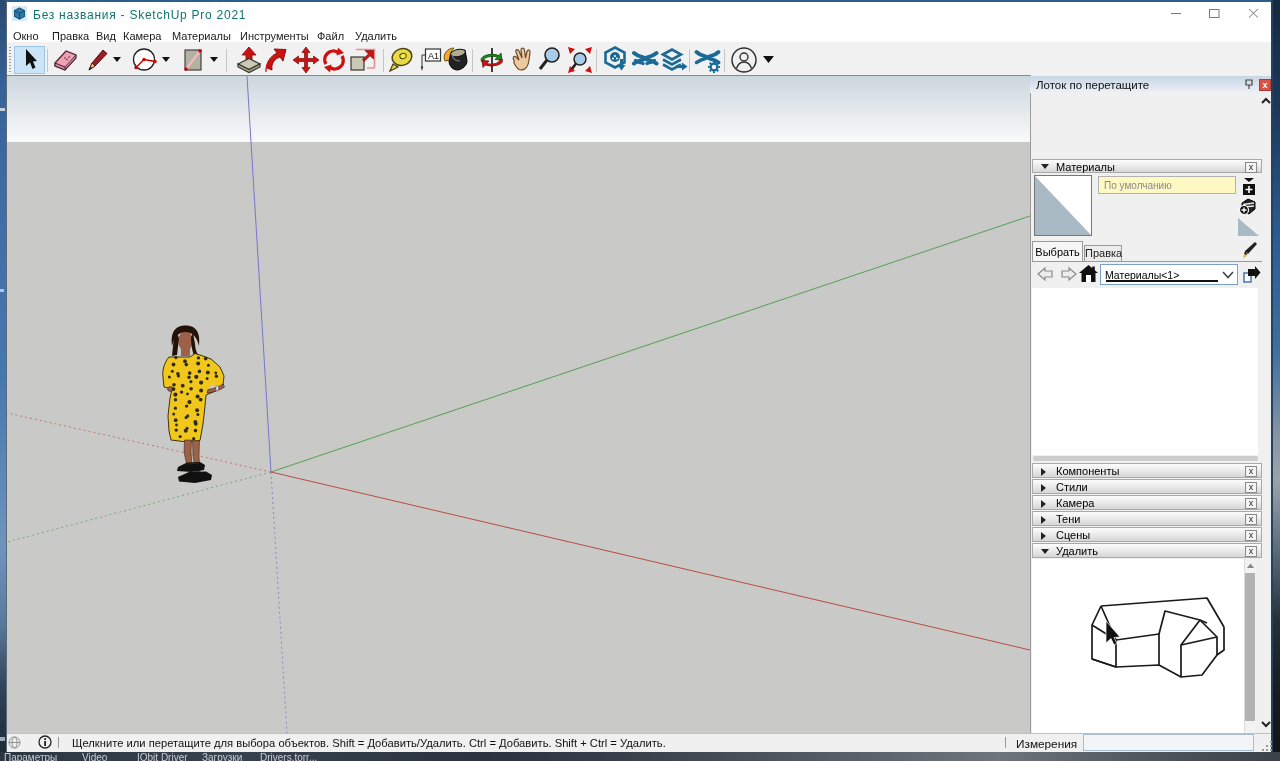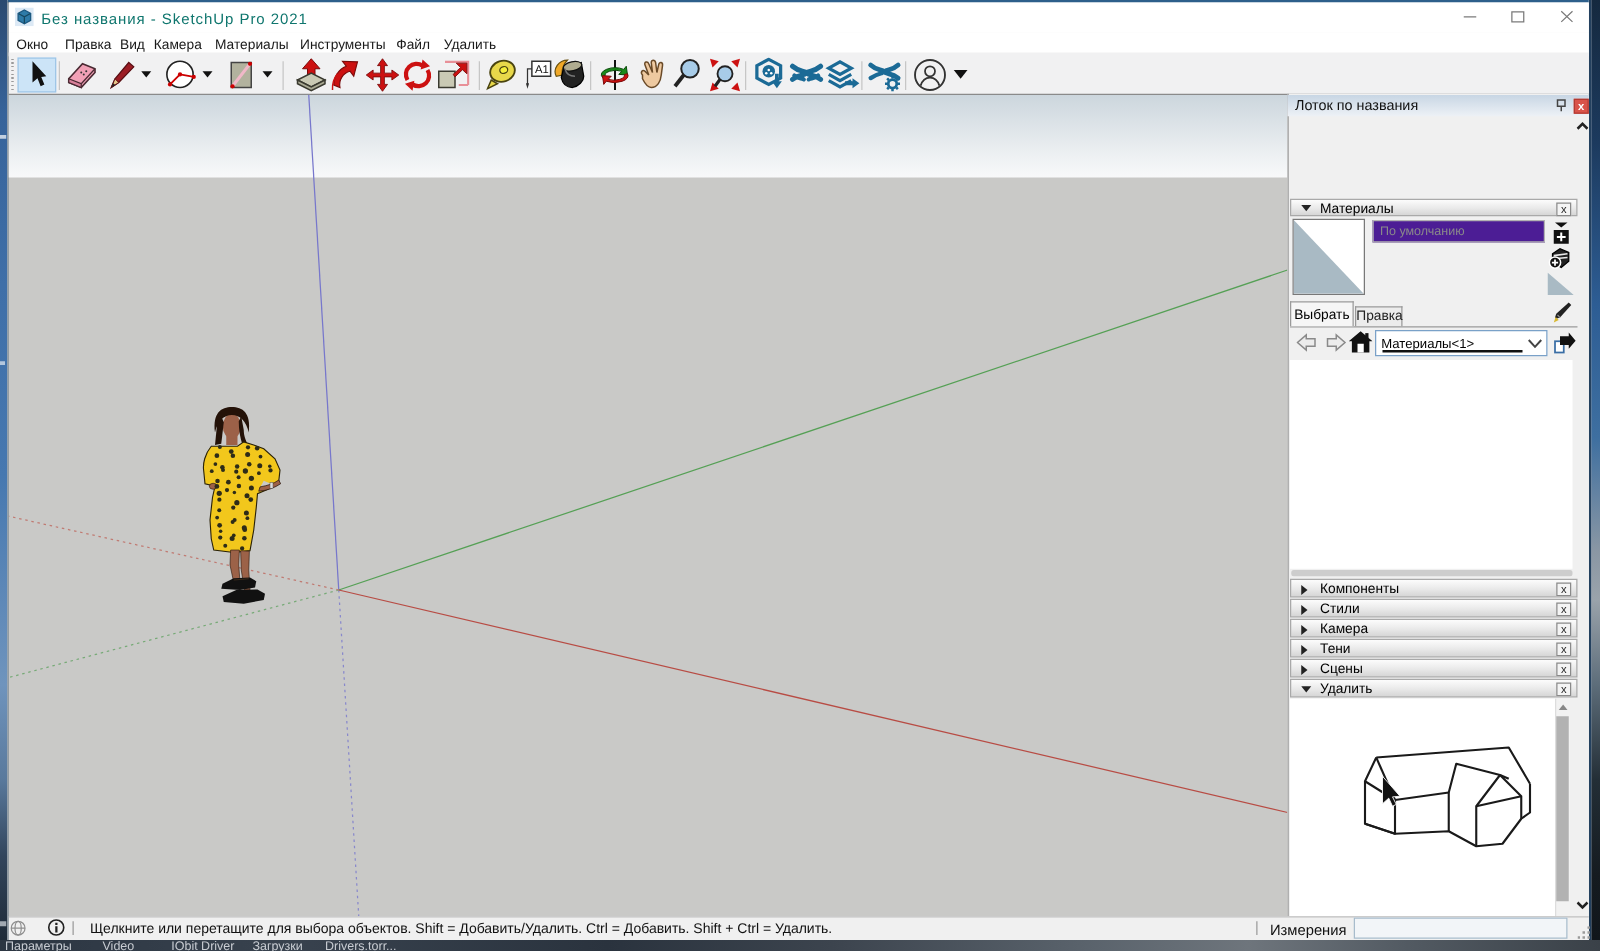--- a/index.html
+++ b/index.html
@@ -327,21 +327,21 @@
     <path d="M185.5,364.5 L186,380 L188.5,396 L193,396 L192,380 L192.5,365 Z" fill="#9c6248" stroke="#2a160c" stroke-width="0.5"></path>
 
     <path d="M171,391 L180,386.5 L193,386 L198,389 L197,394 L185,396 L170,395 Z" fill="#111"></path>
     <path d="M171,401 L182,396 L199,395.5 L205,399 L204,404 L188,407 L172,405.5 Z" fill="#111"></path>
     <path d="M180,388 L192,387" stroke="#3a2a1a" stroke-width="0.8" fill="none"></path>
   </g>
 </svg>
 
 <div class="abs" id="tray" style="left:1030px;top:75px;width:241px;height:658px;background:#f0f0f0;border-left:1px solid #9a9a9a"></div>
 <div class="abs" style="left:1030px;top:76px;width:241px;height:17px;background:linear-gradient(#c8d6e4,#edf1f6)"></div>
-<div class="abs" style="left:1036px;top:79px;font-size:11.5px;color:#111">Лоток по названия</div>
+<div class="abs" style="left:1036px;top:79px;font-size:11.5px;color:#111">Лоток по перетащите</div>
 <svg class="abs" style="left:1244px;top:79px" width="10" height="11" viewBox="0 0 10 11">
     <g stroke="#444" stroke-width="1.2" fill="none">
       <path d="M2,1 L8,1 L8,6 L2,6 Z M5,6 L5,10"></path>
     </g>
   </svg>
 <div class="abs" style="left:1259px;top:79px;width:12px;height:12px;background:#d9534a;border:1px solid #b33a32;color:#fff;font-size:9px;line-height:10px;text-align:center;font-weight:bold">x</div>
 <svg class="abs" style="left:1261px;top:96px" width="10" height="10" viewBox="0 0 10 10">
     <path d="M1,7 L5,3 L9,7" stroke="#222" stroke-width="2" fill="none"></path>
   </svg>
 <svg class="abs" style="left:1261px;top:719px" width="10" height="10" viewBox="0 0 10 10">
@@ -353,21 +353,21 @@
       <span class="tri tri-d" style="top:4px"></span>
       <span class="ttl">Материалы</span>
       <span class="hx">x</span>
     </div>
 
 <div class="abs" style="left:1034px;top:175px;width:58px;height:61px;background:#fff;border:1px solid #787878"></div>
 <svg class="abs" style="left:1035px;top:176px" width="56" height="59">
       <polygon points="0,0 56,59 0,59" fill="#a9bac4"></polygon>
     </svg>
 
-<div class="abs" style="left:1098px;top:176px;width:138px;height:18px;background:#4c1d95;border:1px solid #b2b2b2;font-size:10px;color:#8a8a8a;line-height:17px;padding-left:5px">По умолчанию</div>
+<div class="abs" style="left:1098px;top:176px;width:138px;height:18px;background:#fef9c3;border:1px solid #b2b2b2;font-size:10px;color:#8a8a8a;line-height:17px;padding-left:5px">По умолчанию</div>
 
 <svg class="abs" style="left:1241px;top:177px" width="16" height="19" viewBox="0 0 16 19">
       <path d="M3,1 L13,1 L8,5 Z" fill="#111"></path>
       <rect x="2" y="7" width="12" height="11" fill="#111"></rect>
       <path d="M8,9 L8,16 M4.5,12.5 L11.5,12.5" stroke="#fff" stroke-width="1.6"></path>
     </svg>
 
 <svg class="abs" style="left:1238px;top:197px" width="20" height="20" viewBox="0 0 20 20">
       <path d="M4,6 L10,2 L17,5 L17,12 L11,17 L4,13 Z" fill="#222" stroke="#000"></path>
       <path d="M5,7.5 L16,6 M5,10 L16,9" stroke="#e8e8e8" stroke-width="1.4" fill="none"></path>

